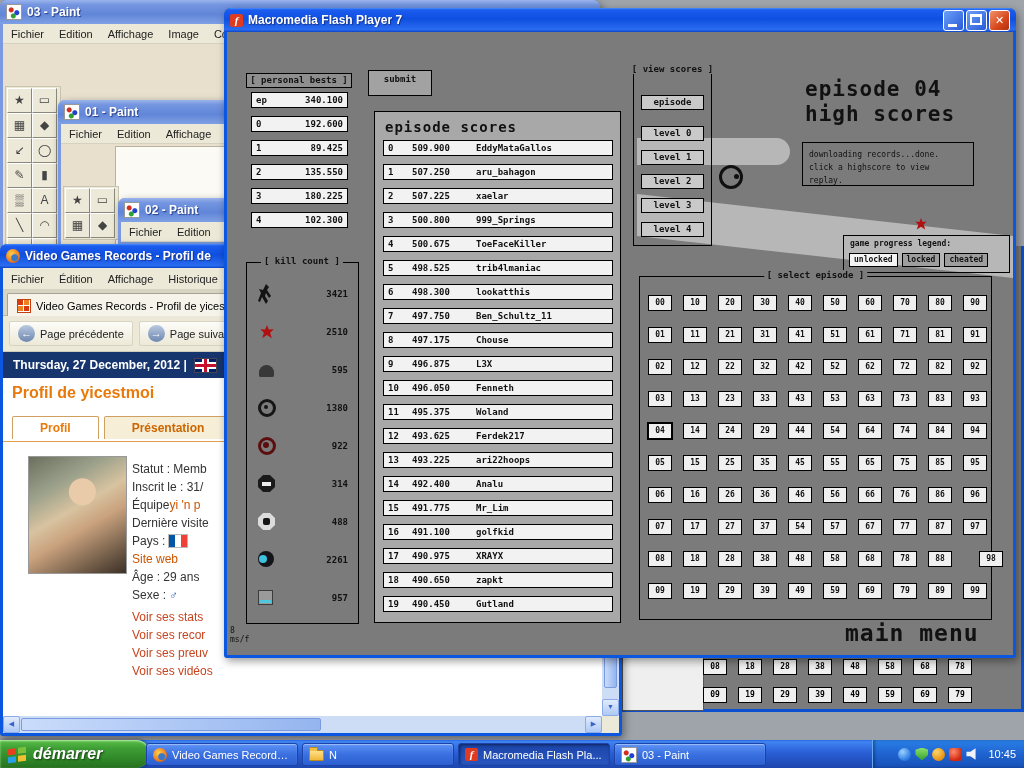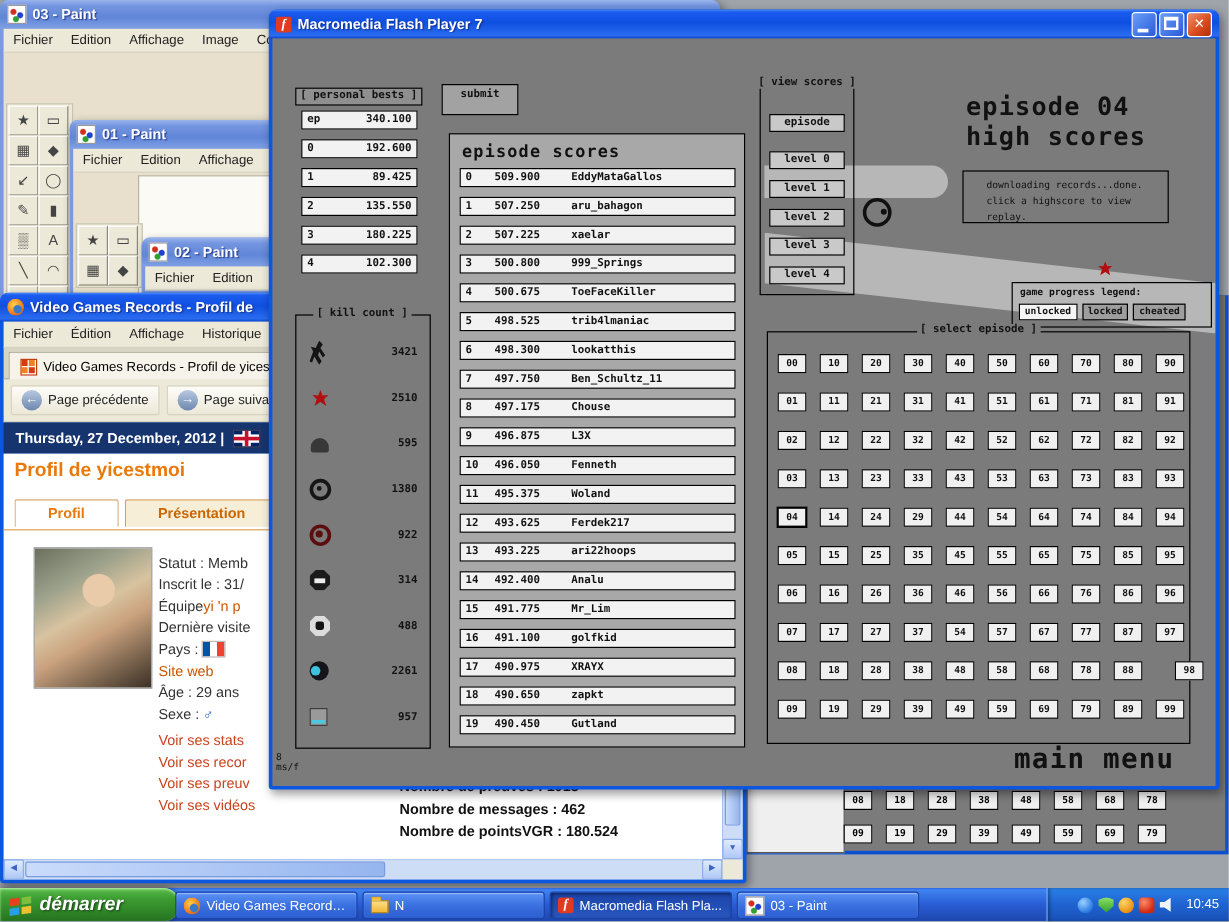--- a/index.html
+++ b/index.html
@@ -140,21 +140,21 @@
   .score-row{display:flex;align-items:center;width:230px;height:16px;background:#f2f2f2;border:1px solid #000;
     margin-bottom:8px;font-size:9px;font-weight:bold;box-sizing:border-box;padding:0 4px;}
   .sr-rank{width:24px;}
   .sr-score{width:64px;}
   .sr-name{flex:1;white-space:nowrap;overflow:hidden;}
   #vs-panel{left:406px;top:38px;width:79px;height:176px;}
   #vs-panel .nlabel{left:50%;transform:translateX(-50%);}
   .vs-btn{position:absolute;left:7px;width:63px;height:15px;background:#c9c9c9;border:1px solid #000;
     font-size:9px;font-weight:bold;text-align:center;line-height:13px;box-sizing:border-box;}
   #game-heading{position:absolute;left:578px;top:45px;font-size:21px;font-weight:bold;letter-spacing:1px;line-height:25px;white-space:nowrap;}
-  #status-box{left:575px;top:110px;width:172px;height:44px;font-size:8px;line-height:13px;padding:5px 19px;}
+  #status-box{left:575px;top:110px;width:172px;height:44px;font-size:8px;line-height:13px;padding:5px 6px;}
   #legend-box{left:616px;top:203px;width:167px;height:38px;}
   #legend-title{position:absolute;left:6px;top:3px;font-size:8px;font-weight:bold;}
   #legend-items{position:absolute;left:5px;top:17px;display:flex;gap:4px;}
   .legend-item{height:14px;border:1px solid #000;font-size:8px;font-weight:bold;text-align:center;line-height:12px;
     padding:0 4px;box-sizing:border-box;background:#9e9e9e;}
   .legend-item.unlocked{background:#f4f4f4;}
   #ep-panel{left:412px;top:244px;width:353px;height:344px;}
   #ep-panel .nlabel{left:50%;transform:translateX(-50%);}
   .epcell{position:absolute;width:24px;height:16px;background:#f0f0f0;border:1px solid #000;font-size:8px;
     font-weight:bold;text-align:center;line-height:14px;box-sizing:border-box;font-family:"DejaVu Sans Mono",monospace;}
@@ -361,25 +361,20 @@
           <div class="pline">
             <span>Sexe : </span>
             <span class="male">♂</span>
           </div>
         </div>
       <div id="profile-links">
           <div class="vlink">Voir ses stats</div>
           <div class="vlink">Voir ses recor</div>
           <div class="vlink">Voir ses preuv</div>
           <div class="vlink">Voir ses vidéos</div>
-        </div>
-      <div id="stats">
-          <div class="stat-line">Nombre de preuves : 1913</div>
-          <div class="stat-line">Nombre de messages : 462</div>
-          <div class="stat-line">Nombre de pointsVGR : 180.524</div>
         </div>
     </div>
     <div class="sb-v" id="v-scroll" style="left:602px;top:134px;width:17px;height:338px;">
       <span class="sb-btn" style="left:0;top:0;">▲</span>
       <span class="sb-thumb" style="left:2px;top:24px;width:13px;height:286px;"></span>
       <span class="sb-btn" style="left:0;top:321px;">▼</span>
     </div>
     <div class="sb-v" id="h-scroll" style="left:3px;top:472px;width:599px;height:17px;">
       <span class="sb-btn" style="left:0;top:0;">◀</span>
       <span class="sb-thumb" style="left:18px;top:2px;width:300px;height:13px;"></span>

